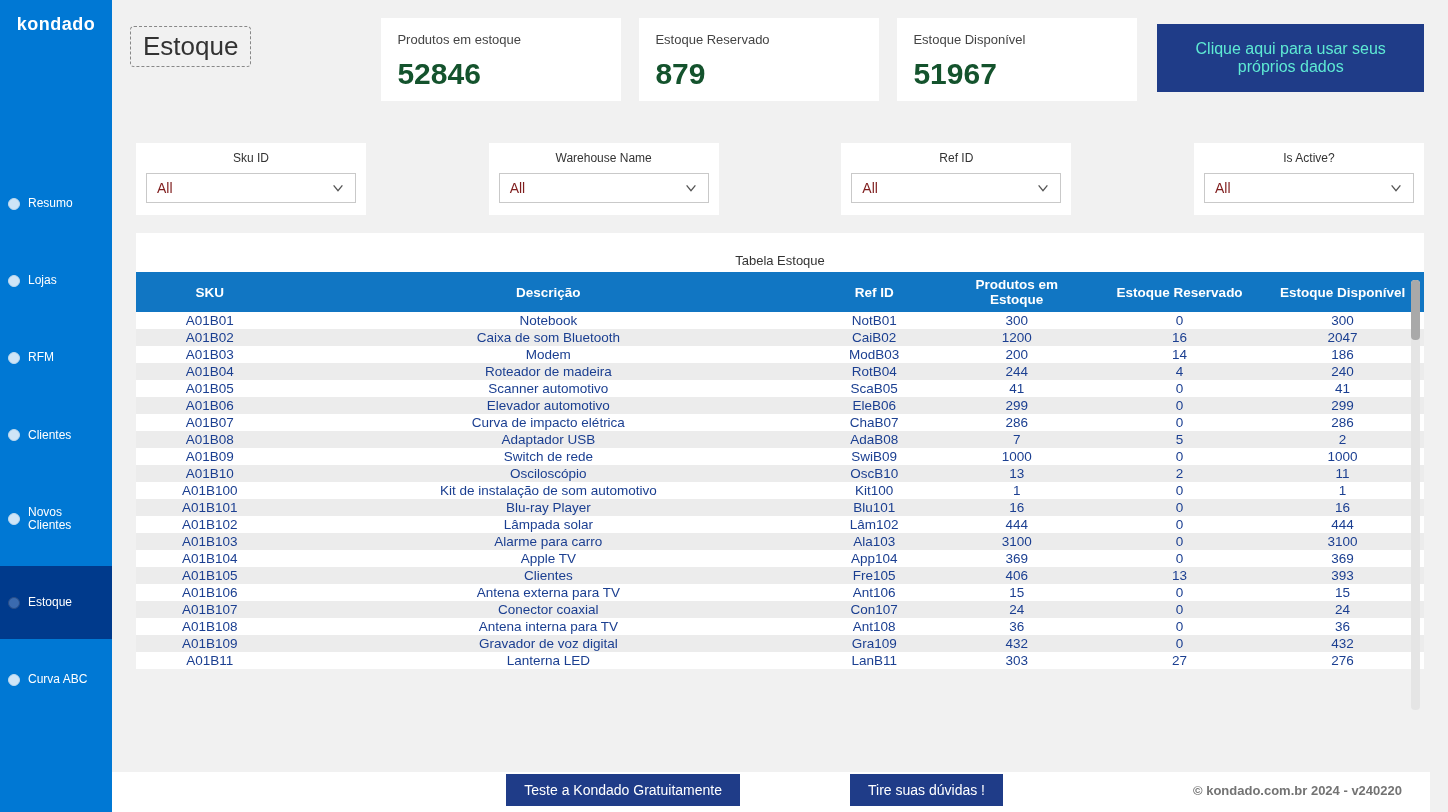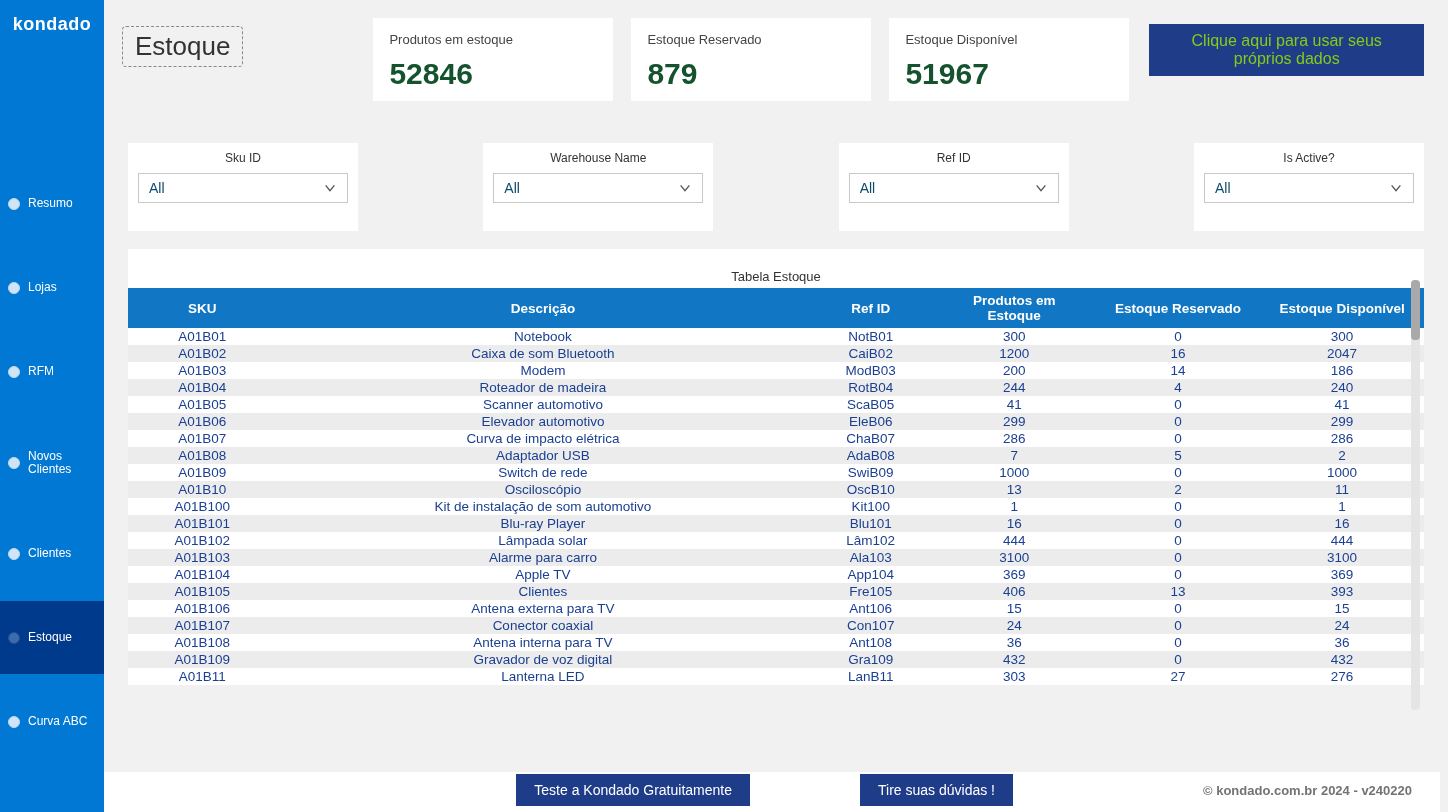--- a/index.html
+++ b/index.html
@@ -1,57 +1,57 @@
 <!DOCTYPE html>
 <html><head>
 <meta charset="utf-8">
 <style>
   * { box-sizing: border-box; margin: 0; padding: 0; }
   body { font-family: "Segoe UI", Arial, sans-serif; background: #fff; width: 1448px; height: 812px; overflow: hidden; position: relative; }
   .app { display: flex; width: 100%; height: 100%; }
-  .sidebar { width: 104px; background: #0078d4; color: #fff; display: flex; flex-direction: column; }
+  .sidebar { width: 112px; background: #0078d4; color: #fff; display: flex; flex-direction: column; }
   .brand { font-size: 18px; font-weight: 600; letter-spacing: .5px; padding: 14px 6px 12px; text-align: center; }
-  .nav { margin-top: 120px; display: flex; flex-direction: column; gap: 11px; }
+  .nav { margin-top: 120px; display: flex; flex-direction: column; gap: 4px; }
   .nav-item { display: flex; align-items: center; gap: 8px; padding: 30px 8px; font-size: 12px; cursor: pointer; line-height: 1.1; }
   .nav-item.active { background: #003a8c; }
   .nav-dot { width: 12px; height: 12px; border-radius: 50%; background: #cfe5f7; flex: 0 0 12px; border: 1px solid #bcd9ef; }
   .nav-item.active .nav-dot { background: #3b6bb0; border-color: #2a4f89; }
   .nav-label { flex: 1; text-align: left; }
 
   .main { flex: 1; background: #f1f1f1; position: relative; overflow: hidden; }
   .topbar { display: flex; align-items: flex-start; padding: 18px 24px 0 18px; gap: 20px; margin-bottom: 20px; }
   .page-title { font-size: 26px; color: #333; border: 1px dashed #888; padding: 4px 12px; border-radius: 4px; background: #fff0; margin-top: 8px; }
   .cards { display: flex; gap: 18px; flex: 1; margin-left: 110px; }
   .card { background: #fff; padding: 14px 16px 10px; min-width: 240px; box-shadow: 0 0 0 rgba(0,0,0,0); }
   .card-label { font-size: 13px; color: #444; margin-bottom: 10px; }
   .card-value { font-size: 30px; font-weight: 700; color: #14532d; }
-  .cta-btn { background: #1f3c88; color: #84cc16; font-size: 16px; padding: 8px 22px; border: none; cursor: pointer; margin-left: auto; margin-top: 6px; }
+  .cta-btn { background: #1f3c88; color: #5eead4; font-size: 16px; padding: 16px 22px; border: none; cursor: pointer; margin-left: auto; margin-top: 6px; }
 
   .filters { display: flex; gap: 30px; padding: 22px 24px 18px 24px; justify-content: space-between; }
-  .filter { background: #fff; flex: 1; max-width: 230px; padding: 8px 0 28px; }
+  .filter { background: #fff; flex: 1; max-width: 230px; padding: 8px 0 12px; }
   .filter-label { font-size: 12px; color: #333; text-align: center; margin-bottom: 8px; }
-  .filter-select { display: flex; align-items: center; justify-content: space-between; border: 1px solid #c9c9c9; margin: 0 10px; padding: 6px 10px; font-size: 14px; color: #0c4a6e; cursor: pointer; }
+  .filter-select { display: flex; align-items: center; justify-content: space-between; border: 1px solid #c9c9c9; margin: 0 10px; padding: 6px 10px; font-size: 14px; color: #7f1d1d; cursor: pointer; }
   .chev { width: 14px; height: 14px; }
   .chev svg { width: 100%; height: 100%; }
 
   .table-wrap { margin: 0 24px; background: #fff; }
   .table-title { text-align: center; font-size: 13px; color: #333; padding: 20px 0 4px; }
   .grid { width: 100%; border-collapse: collapse; font-size: 13.5px; }
   .grid thead th { background: #1176c3; color: #fff; font-weight: 700; padding: 5px 16px; text-align: center; }
   .grid tbody td { color: #1b3f91; padding: 1px 8px; text-align: center; }
   .grid tbody tr:nth-child(even) td { background: #ececec; }
   .grid tbody tr:nth-child(odd) td { background: #fff; }
   .col-sku { width: 145px; }
   .col-desc { width: 520px; }
   .col-ref { width: 120px; }
   .col-num { width: 160px; }
   .scrollbar { position: absolute; right: 28px; top: 280px; width: 9px; height: 430px; background: #e5e5e5; border-radius: 4px; }
   .scrollbar-thumb { position: absolute; top: 0; left: 0; width: 100%; height: 60px; background: #a9a9a9; border-radius: 4px; }
 
-  .bottom-bar { position: absolute; left: 0; right: 8px; bottom: 0; height: 40px; background: #fff; display: flex; align-items: center; justify-content: flex-end; gap: 110px; padding: 0 28px 4px 0; }
+  .bottom-bar { position: absolute; left: 0; right: 18px; bottom: 0; height: 40px; background: #fff; display: flex; align-items: center; justify-content: flex-end; gap: 110px; padding: 0 28px 4px 0; }
   .btn-dark { background: #1f3c88; color: #fff; border: none; padding: 8px 18px; font-size: 14px; cursor: pointer; }
   .footer-text { color: #737373; font-weight: 600; font-size: 13px; margin-left: 80px; }
 </style>
 </head>
 <body>
 
 <div class="app">
   <aside class="sidebar">
     <div class="brand">kondado</div>
     <nav class="nav" id="nav">
@@ -62,25 +62,25 @@
         <div class="nav-item">
           <span class="nav-dot"></span>
           <span class="nav-label">Lojas</span>
         </div>
         <div class="nav-item">
           <span class="nav-dot"></span>
           <span class="nav-label">RFM</span>
         </div>
         <div class="nav-item">
           <span class="nav-dot"></span>
+          <span class="nav-label">Clientes</span>
+        </div>
+        <div class="nav-item">
+          <span class="nav-dot"></span>
           <span class="nav-label">Novos Clientes</span>
-        </div>
-        <div class="nav-item">
-          <span class="nav-dot"></span>
-          <span class="nav-label">Clientes</span>
         </div>
         <div class="nav-item active">
           <span class="nav-dot"></span>
           <span class="nav-label">Estoque</span>
         </div>
         <div class="nav-item">
           <span class="nav-dot"></span>
           <span class="nav-label">Curva ABC</span>
         </div>
       </nav>

